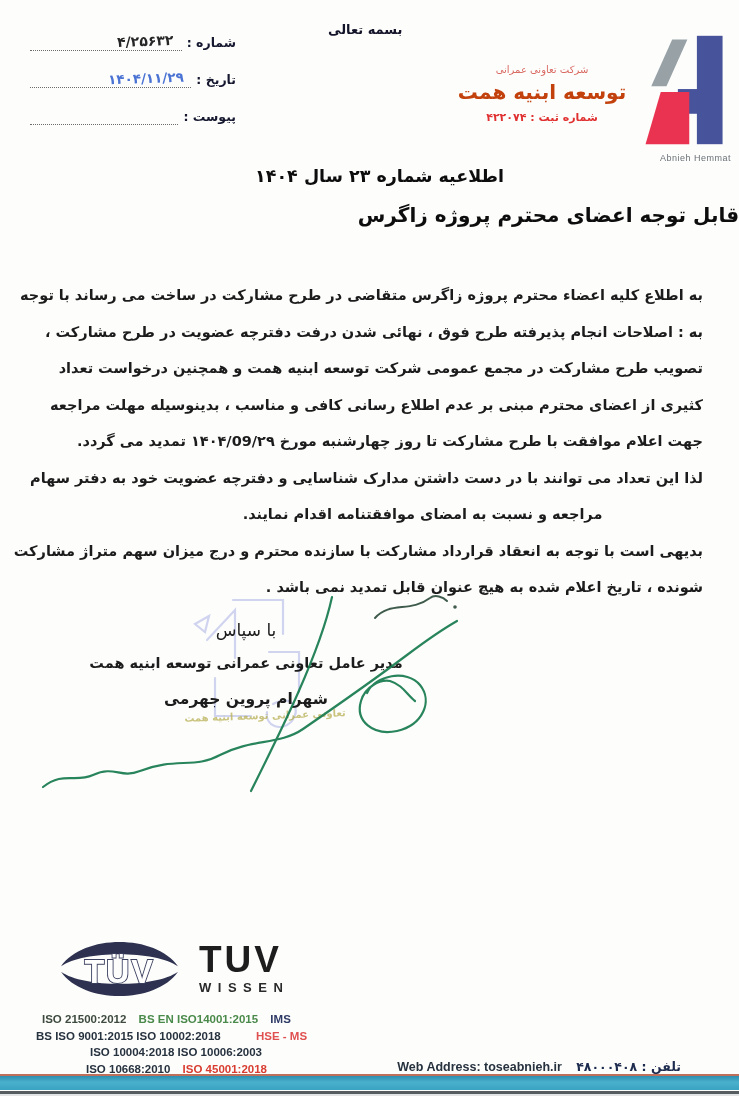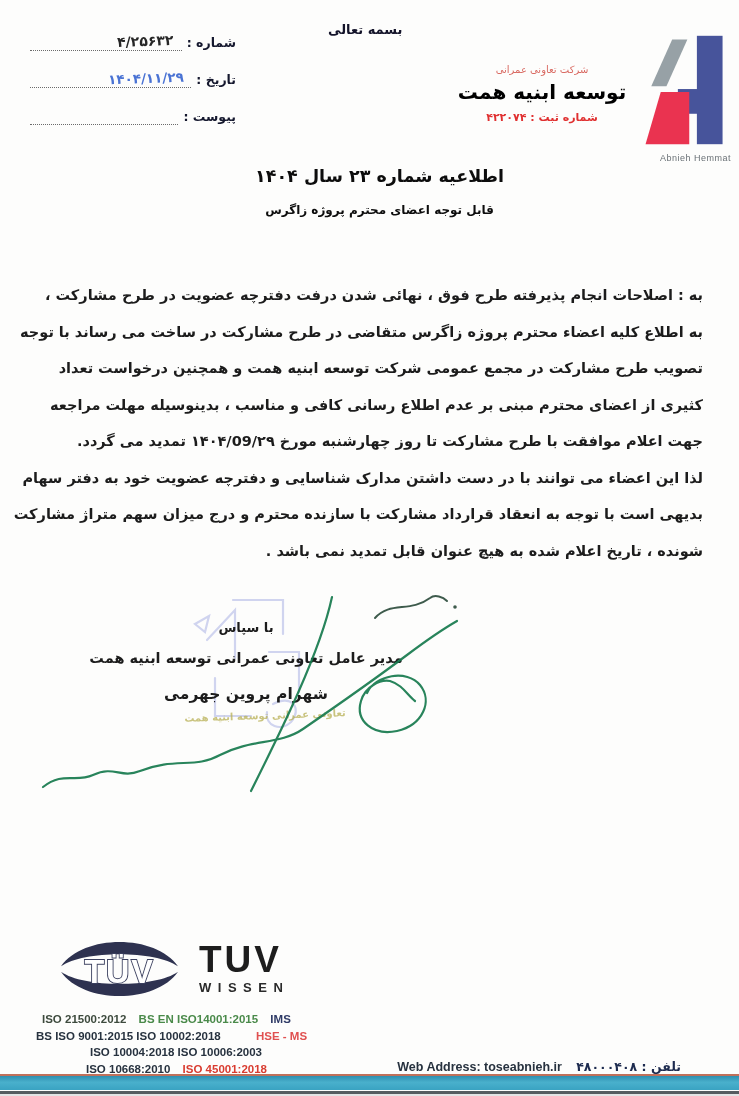--- a/index.html
+++ b/index.html
@@ -16,33 +16,33 @@
   .hw{position:absolute; bottom:1px; right:8px; white-space:nowrap; transform:rotate(-2deg); font-weight:bold;}
   .hw-number{color:#262626; font-size:14px; letter-spacing:1px;}
   .hw-date{color:#4a73d4; font-size:13.5px; letter-spacing:1px;}
   
   .bismillah{position:absolute; top:22px; left:328px; font-size:13px; font-weight:bold; color:#14142a;}
   
   .brand{position:absolute; top:32px; right:8px; width:102px; text-align:right;}
   .brand-caption{font-size:9px; color:#6a7176; letter-spacing:.5px; margin-top:1px; font-family:"Liberation Sans",sans-serif;}
   .company{position:absolute; top:64px; right:112px; width:170px; text-align:center; direction:rtl;}
   .company-tagline{font-size:10px; color:#d96a62; margin-bottom:5px;}
-  .company-name{font-size:20px; font-weight:bold; color:#000000; margin-bottom:7px;}
+  .company-name{font-size:20px; font-weight:bold; color:#c2410c; margin-bottom:7px;}
   .company-reg{font-size:11px; font-weight:bold; color:#e03030;}
   
   .title-block{position:absolute; top:166px; left:0; right:0; text-align:center; direction:rtl;padding-left:20px;}
   .notice-title{font-size:17.5px; font-weight:bold; color:#0d0d0d; margin:0 0 17px 0;}
-  .notice-subtitle{font-size:12px; font-weight:bold; color:#0d0d0d; margin:0;}
+  .notice-subtitle{font-size:20px; font-weight:bold; color:#0d0d0d; margin:0;text-align:right;}
   
   .body-block{position:absolute; top:287px; right:36px; left:52px; direction:rtl;}
   .body-line{height:36.5px; font-size:14.5px; font-weight:bold; color:#1c1c1c; text-align:right; white-space:nowrap;}
   .body-line.centered{text-align:center; padding-left:90px;}
   
   .sig-block{position:absolute; top:620px; left:66px; width:360px; text-align:center; direction:rtl; z-index:3;}
-  .sig-salutation{font-size:13px; font-weight:bold; margin-bottom:15px;}
+  .sig-salutation{font-size:17px; font-weight:normal; margin-bottom:15px;}
   .sig-role{font-size:14.5px; font-weight:bold; margin-bottom:19px;}
   .sig-name{font-size:15.5px; font-weight:bold;}
   .stamp{position:absolute; top:592px; left:175px; width:180px; height:175px; z-index:1;}
   .stamp-text{position:absolute; top:118px; left:6px; width:168px; text-align:center; direction:rtl;
     font-size:10px; font-weight:bold; color:#b8b055; opacity:.75; transform:rotate(-2deg);}
   .signature-svg{position:absolute; top:583px; left:35px; z-index:4;}
   
   .tuv{position:absolute; top:928px; left:52px; display:flex; align-items:center; gap:12px;}
   .tuv-wordmark{display:flex; flex-direction:column; align-items:flex-start;}
   .tuv-big{font-family:"Liberation Sans",sans-serif; font-size:37px; font-weight:bold; letter-spacing:3px; color:#1d1d1d; line-height:34px;}
@@ -104,26 +104,27 @@
     <div class="company-name">توسعه ابنیه همت</div>
     <div class="company-reg">شماره ثبت : ۴۲۲۰۷۴</div>
   </div>
 
   <div class="title-block">
     <div class="notice-title">اطلاعیه شماره ۲۳ سال ۱۴۰۴</div>
     <div class="notice-subtitle">قابل توجه اعضای محترم پروژه زاگرس</div>
   </div>
 
   <div class="body-block">
+    <div class="body-line">به اطلاع کلیه اعضاء محترم پروژه زاگرس متقاضی در طرح مشارکت در ساخت می رساند با توجه</div>
     <div class="body-line">به : اصلاحات انجام پذیرفته طرح فوق ، نهائی شدن درفت دفترچه عضویت در طرح مشارکت ،</div>
-    <div class="body-line">به اطلاع کلیه اعضاء محترم پروژه زاگرس متقاضی در طرح مشارکت در ساخت می رساند با توجه</div>
     <div class="body-line">تصویب طرح مشارکت در مجمع عمومی شرکت توسعه ابنیه همت  و  همچنین درخواست تعداد</div>
     <div class="body-line">کثیری از اعضای محترم مبنی بر عدم اطلاع رسانی کافی و مناسب  ،  بدینوسیله مهلت مراجعه</div>
     <div class="body-line">جهت اعلام موافقت با طرح مشارکت تا روز چهارشنبه مورخ ۱۴۰۴/09/۲۹ تمدید می گردد.</div>
-    <div class="body-line">لذا این اعضاء می توانند با در دست داشتن مدارک شناسایی و دفترچه عضویت خود به دفتر سهام</div>
+    <div class="body-line">لذا این تعداد می توانند با در دست داشتن مدارک شناسایی و دفترچه عضویت خود به دفتر سهام</div>
+    <div class="body-line centered">مراجعه و نسبت به امضای موافقتنامه اقدام نمایند.</div>
     <div class="body-line">بدیهی است با توجه به انعقاد قرارداد مشارکت با سازنده محترم و درج میزان سهم متراژ مشارکت</div>
     <div class="body-line">شونده ، تاریخ اعلام شده به هیچ عنوان قابل تمدید نمی باشد .</div>
   </div>
 
   <div class="stamp">
     <svg width="180" height="140" viewBox="0 0 180 140" style="opacity:.45">
       <g fill="none" stroke="#9aa3e0" stroke-width="2.2" stroke-linecap="round">
         <path d="M58,8 L108,8 L108,42"></path>
         <path d="M32,48 L60,18 L60,66"></path>
         <path d="M94,60 L124,60 L124,100"></path>

